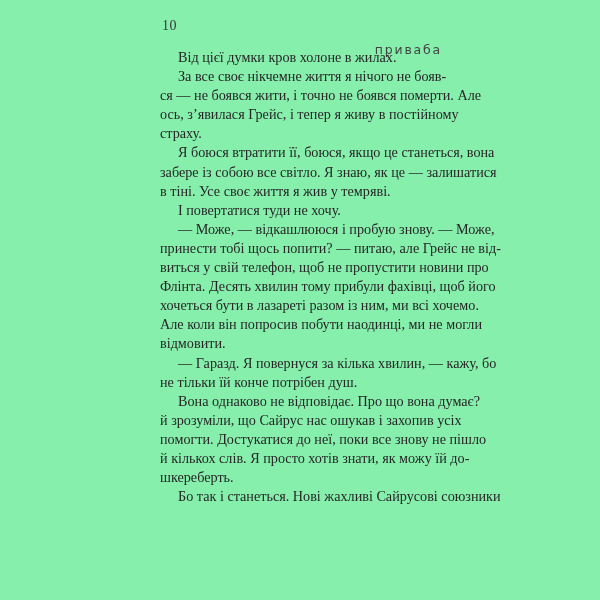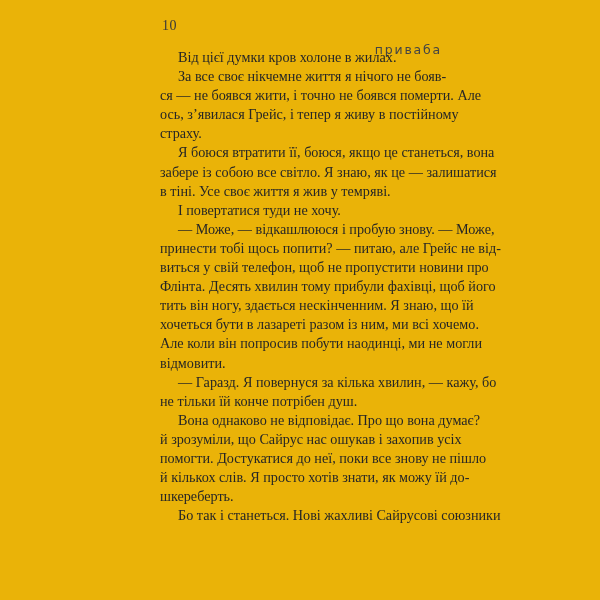--- a/index.html
+++ b/index.html
@@ -10,21 +10,21 @@
     body {
       width: 600px;
       height: 600px;
       position: relative;
       overflow: hidden;
     }
     .page {
       position: absolute;
       left: 0; top: 0;
       width: 600px; height: 600px;
-      background: #eab308;
+      background: #86efac;
     }
     .running-head {
       position: absolute;
       top: 18px;
       left: 160px;
       width: 282px;
       height: 20px;
       font-family: "DejaVu Serif", serif;
       color: #3a3a3a;
     }
@@ -101,21 +101,20 @@
         <span class="line last">в тіні. Усе своє життя я жив у темряві.</span>
       </div>
       <div>
         <span class="line indent last">І повертатися туди не хочу.</span>
       </div>
       <div>
         <span class="line indent">— Може, — відкашлююся і пробую знову. — Може,</span>
         <span class="line">принести тобі щось попити? — питаю, але Грейс не від-</span>
         <span class="line">виться у свій телефон, щоб не пропустити новини про</span>
         <span class="line">Флінта. Десять хвилин тому прибули фахівці, щоб його</span>
-        <span class="line">тить він ногу, здається нескінченним. Я знаю, що їй</span>
         <span class="line">хочеться бути в лазареті разом із ним, ми всі хочемо.</span>
         <span class="line">Але коли він попросив побути наодинці, ми не могли</span>
         <span class="line last">відмовити.</span>
       </div>
       <div>
         <span class="line indent">— Гаразд. Я повернуся за кілька хвилин, — кажу, бо</span>
         <span class="line last">не тільки їй конче потрібен душ.</span>
       </div>
       <div>
         <span class="line indent">Вона однаково не відповідає. Про що вона думає?</span>

